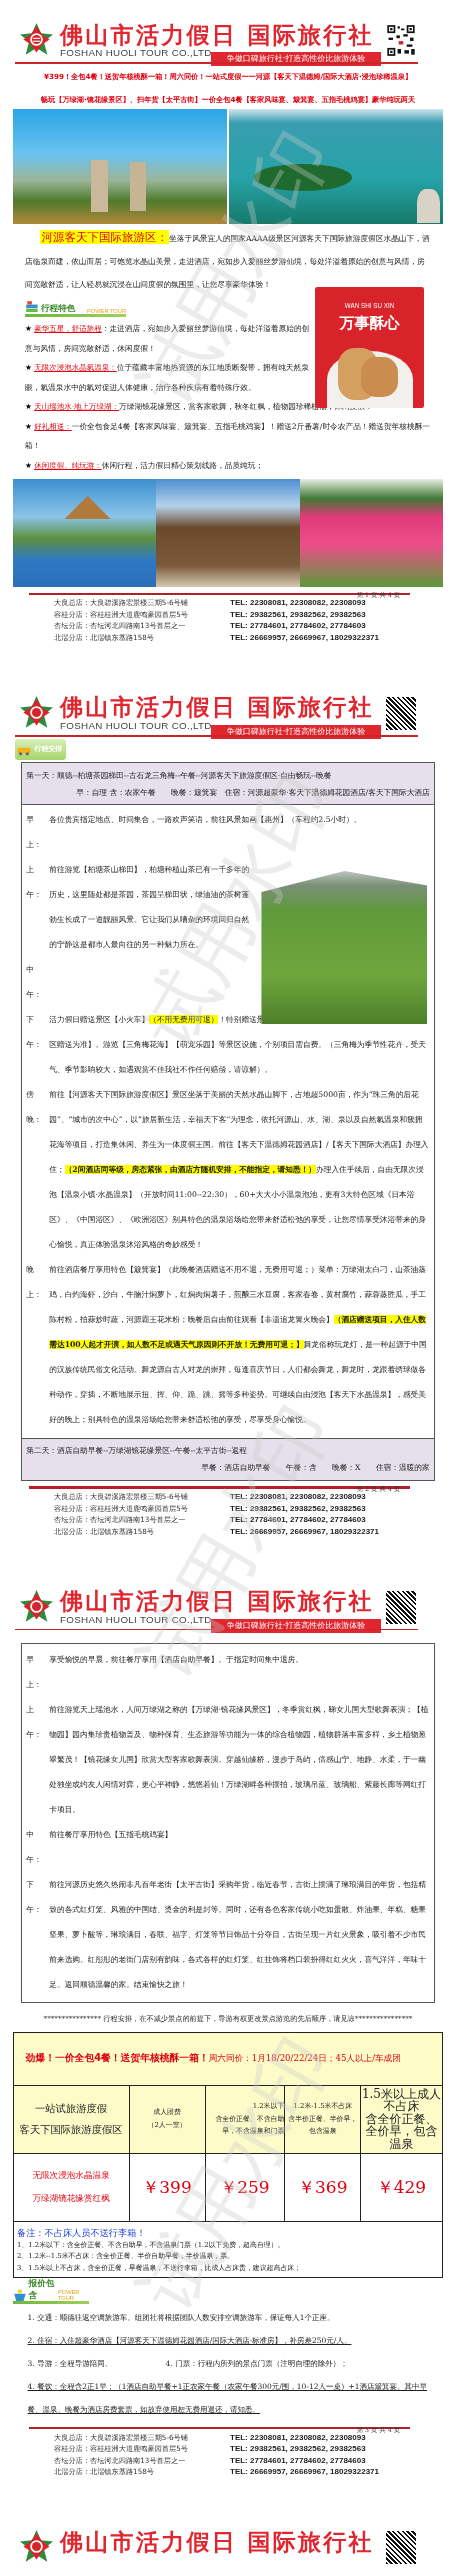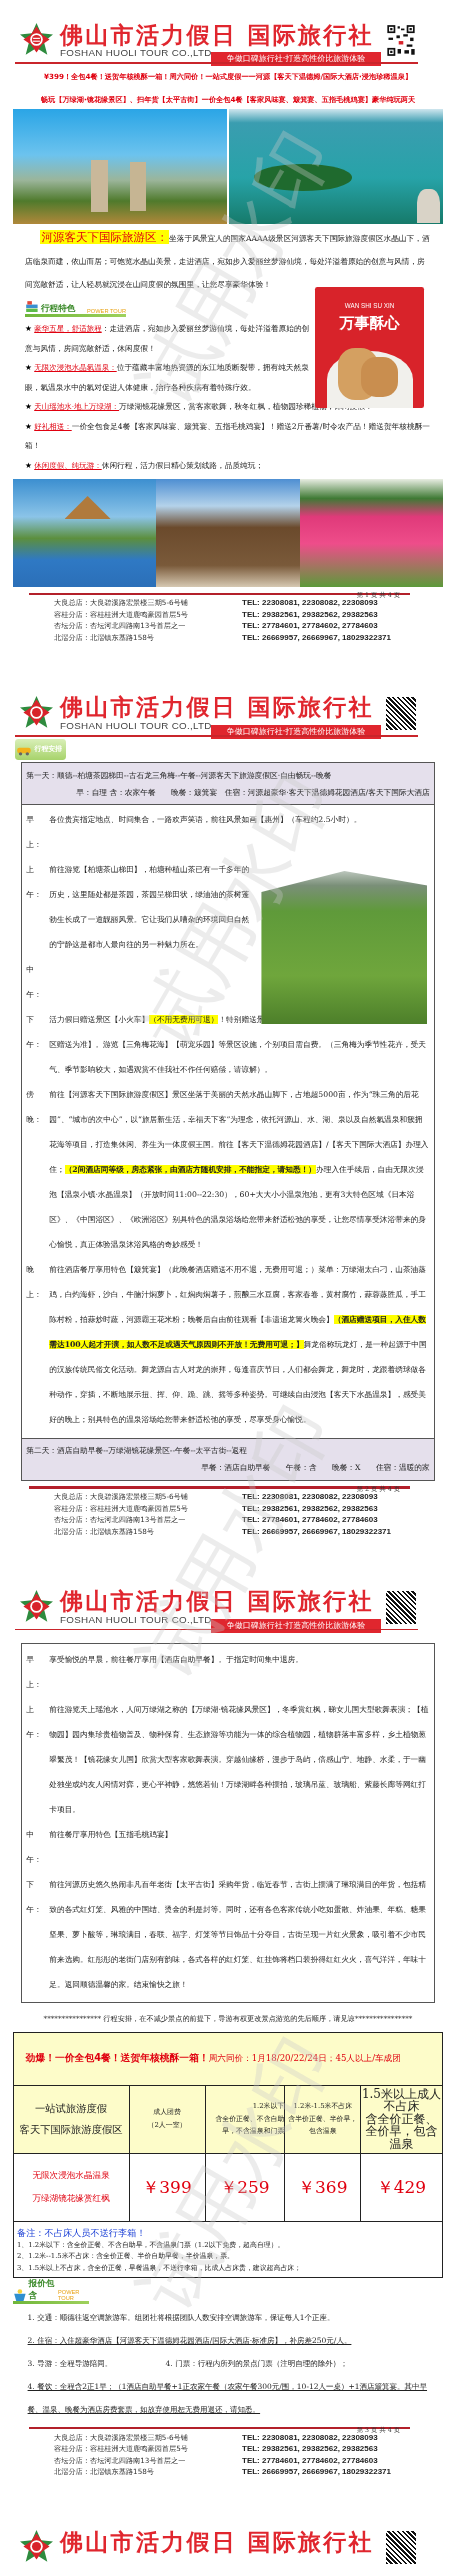--- a/index.html
+++ b/index.html
@@ -11,21 +11,21 @@
   .hdr .title { position: absolute; left: 60px; top: 19.5px; font-family: "DejaVu Sans", sans-serif; font-size: 23px; font-weight: bold; color: #e0262e; letter-spacing: 2.3px; white-space: nowrap; }
   .hdr .en { position: absolute; left: 60px; top: 47px; font-family: "Liberation Sans", sans-serif; font-size: 9.8px; color: #444; letter-spacing: 0.3px; }
   .hdr .slogan { position: absolute; left: 211px; top: 52px; width: 170px; height: 13.8px; background: #e0262e; color: #fff; font-family: "DejaVu Sans", sans-serif; font-size: 8px; line-height: 13.8px; text-align: center; }
   .hdr .qr { position: absolute; left: 386px; top: 24px; width: 30px; height: 33px; }
   .hdr .rule { position: absolute; left: 15px; top: 62px; width: 403px; height: 1.7px; background: #c9252b; }
   
   .ftr { position: relative; height: 86px; }
   .ftr .rule { position: absolute; left: 29px; top: 5.7px; width: 381px; height: 2.3px; background: #b3202a; }
   .ftr .pagenum { position: absolute; right: 56px; top: 4.6px; font-size: 6.3px; color: #333; }
   .ftr .stores { position: absolute; left: 54px; top: 11.5px; font-family: "DejaVu Sans", sans-serif; font-size: 7.2px; color: #333; }
-  .ftr .store-row { height: 11.5px; display: flex; gap: 12px; }
+  .ftr .store-row { height: 11.5px; display: flex; }
   .ftr .store-name { width: 176px; }
   .ftr .store-tel { font-weight: bold; color: #222; font-family: "Liberation Sans", sans-serif; font-size: 8px; }
   .red-line { color: #e0000f; font-weight: bold; font-family: "DejaVu Sans", sans-serif; font-size: 7.5px; text-align: center; white-space: nowrap; }
   .photos { display: flex; gap: 1.7px; margin: 0 12.6px; }
   .ph { position: relative; overflow: hidden; }
   .para { padding: 0 25px; line-height: 23px; font-size: 7.7px; }
   .hl-title { background: #ffff00; color: #e0000f; font-size: 11.5px; font-family: "DejaVu Sans", sans-serif; padding: 0 1.1px; }
   .sec-badge { display: inline-flex; align-items: flex-end; height: 23px; width: 101px; position: relative; justify-content: space-between; }
   .sec-badge .bar { position: absolute; left: 0; bottom: 2.3px; width: 100%; height: 3.4px; background: linear-gradient(90deg,#6fb63a,#9fd15c); }
   .sec-badge .lbl { position: relative; font-family: "DejaVu Sans", sans-serif; font-size: 8.6px; font-weight: bold; color: #3b8a2a; margin-left: 16px; bottom: 4.6px; }

